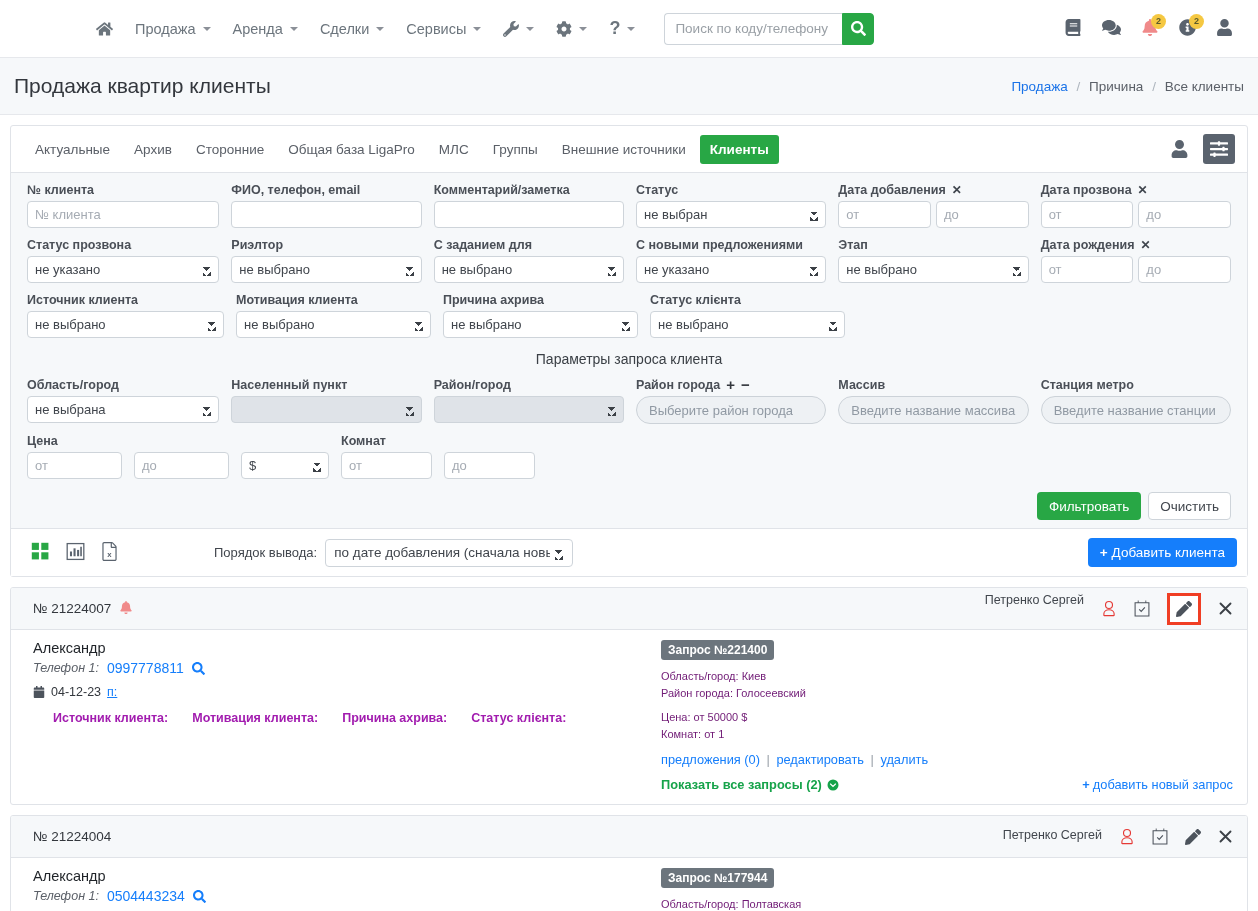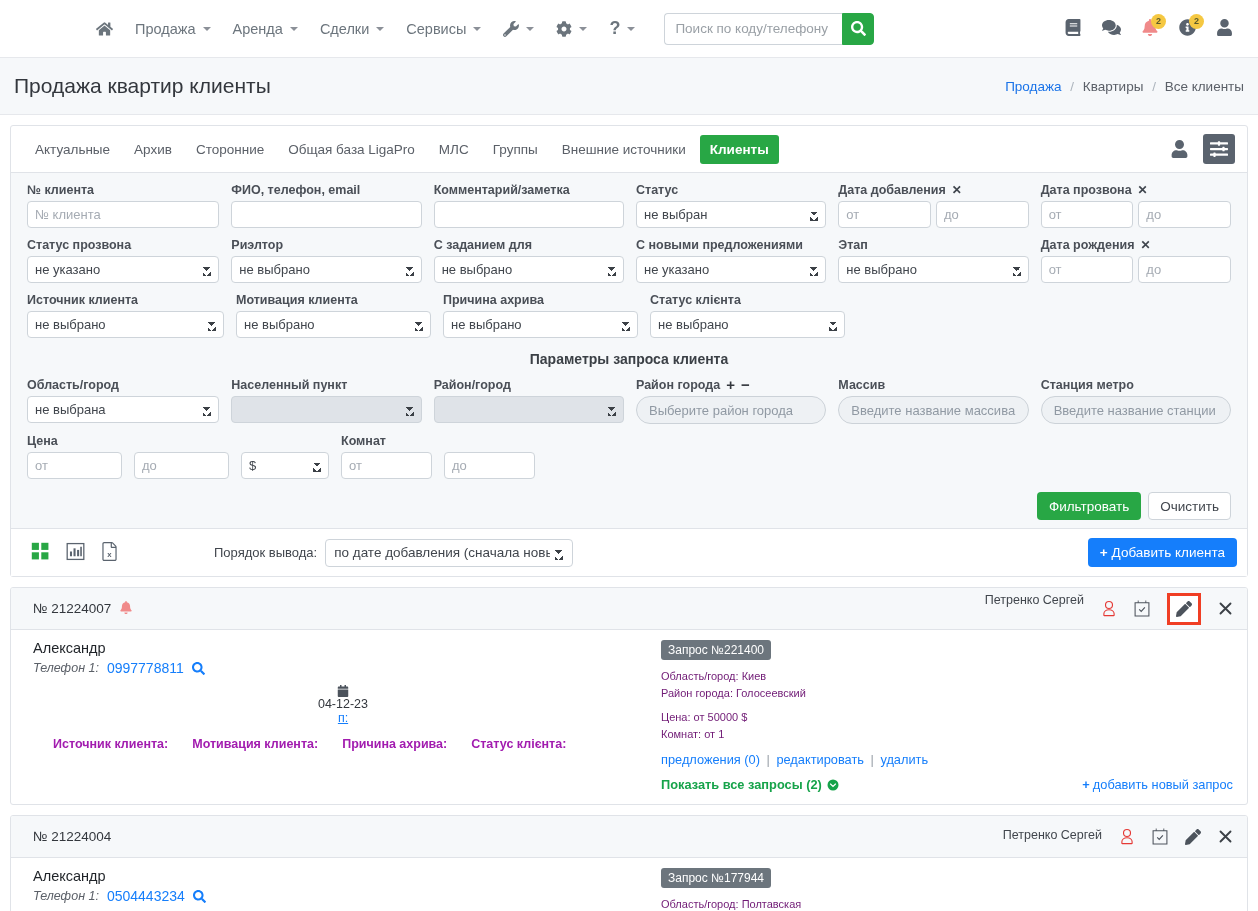--- a/index.html
+++ b/index.html
@@ -144,21 +144,21 @@
       calc(100% - 11px) 15px,
       calc(100% - 7px) 15px;
     background-size:4px 4px,4px 4px,4px 4px,4px 4px;
     background-repeat:no-repeat;
   }
   .fselect.disabled { background-color:#dfe3e8; color:#41464d; }
   .finput.rounded { border-radius:14px; background:#eef1f4; border:1px solid #ccd2d8; height:28px; padding:0 12px;}
   .finput.rounded::placeholder{ color:#9099a3; }
 
   .section-title {
-    text-align:center; font-weight:bold; font-size:14px;
+    text-align:center; font-weight:normal; font-size:14px;
     color:#3b4046; padding:5px 0 9px 0;
   }
   .fbtn-row { display:flex; justify-content:flex-end; gap:7px; padding:5px 6px 2px 6px; }
   .btn {
     height:28px; padding:0 11px; font-size:13.5px;
     border-radius:4px; cursor:pointer; border:1px solid transparent;
     display:flex;align-items:center; font-family:"Liberation Sans", sans-serif;
   }
   .btn-green { background:#28a745; color:#fff; }
   .btn-light { background:#fff; color:#41464d; border-color:#ced4da; }
@@ -211,28 +211,28 @@
   .pencil-hl {
     border:3px solid #f03e24; background:#fff;
     width:34px; height:32px; box-sizing:border-box;
   }
   .cc-body { display:flex; padding:10px 14px 12px 22px; }
   .cc-left { width:620px; flex:none; }
   .cc-name { font-size:14.5px; color:#1f2328; margin-bottom:4px;}
   .cc-phone-row { display:flex; align-items:center; gap:8px; margin-bottom:9px;}
   .cc-phone-lbl { font-style:italic; font-size:12.5px; color:#5b6068; }
   .cc-phone { color:#157efb; font-size:14px; cursor:pointer; }
-  .cc-date-row { display:flex; align-items:center; margin-bottom:12px;flex-direction:column; }
+  .cc-date-row { display:flex; align-items:center; gap:6px; margin-bottom:12px; }
   .cc-date { font-size:12.5px; color:#33373d; }
   .cc-p { color:#157efb; font-size:12.5px; text-decoration:underline; cursor:pointer;}
   .cc-meta { display:flex; gap:24px; font-size:12.5px; font-weight:bold; color:#a21caf;padding-left:20px; }
   .cc-right { flex:1; padding-left:8px; }
   .req-tag {
     display:inline-block; background:#6c757d; color:#fff;
-    font-size:12px; font-weight:normal;
+    font-size:12px; font-weight:bold;
     padding:3px 7px; border-radius:3px; margin-bottom:8px;
   }
   .req-line { font-size:11px; color:#701a75; line-height:1.55; }
   .req-gap { height:7px; }
   .req-links { margin-top:9px; font-size:12.8px; }
   .req-links a { color:#157efb; text-decoration:none; cursor:pointer;}
   .req-links .pipe { color:#99a0a8; margin:0 3px;}
   .req-foot { display:flex; align-items:flex-start; margin-top:10px; }
   .show-all { color:#16a34a; font-weight:bold; font-size:12.8px; cursor:pointer; display:flex; align-items:center; gap:5px;}
   .add-req { margin-left:auto; color:#157efb; font-size:12.8px; cursor:pointer; display:flex; align-items:center; gap:3px;}
@@ -324,21 +324,21 @@
       </svg>
     </div>
   </div>
 </div>
 
 <div class="pagehead">
   <div class="pagetitle">Продажа квартир клиенты</div>
   <div class="crumbs">
     <a>Продажа</a>
     <span class="sep">/</span>
-    <span>Квартиры</span>
+    <span>Причина</span>
     <span class="sep">/</span>
     <span>Все клиенты</span>
   </div>
 </div>
 
 <div class="panel">
 
   <div class="tabbar">
     <div class="tab">Актуальные</div>
     <div class="tab">Архив</div>

